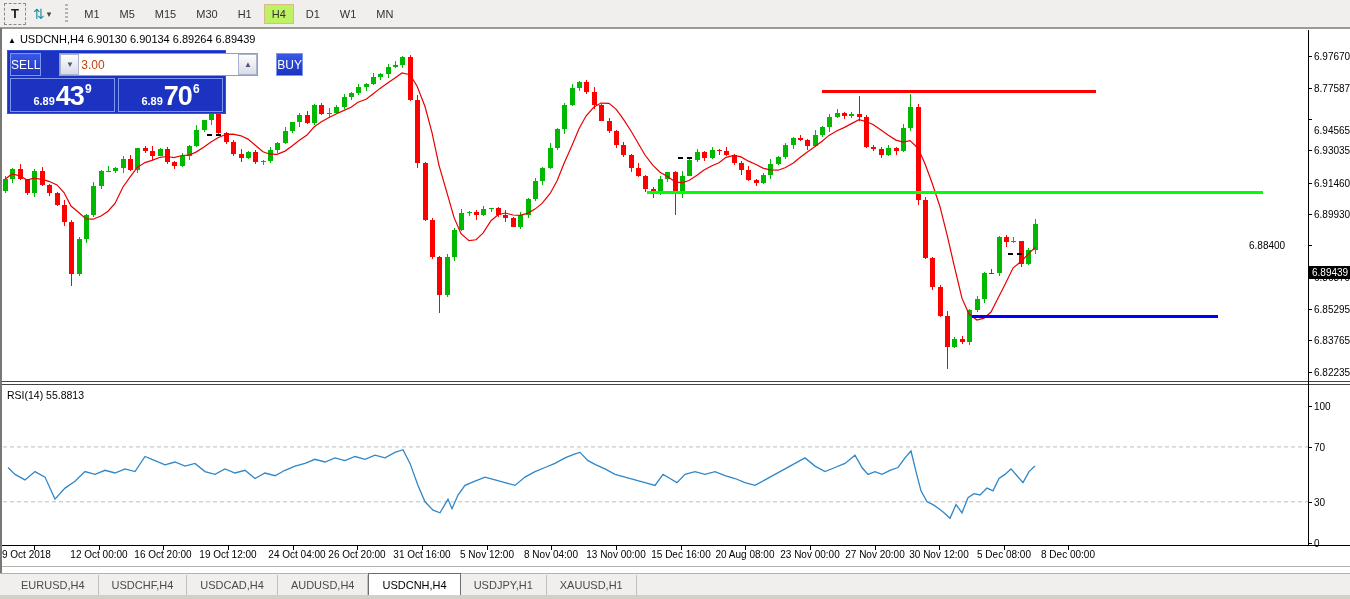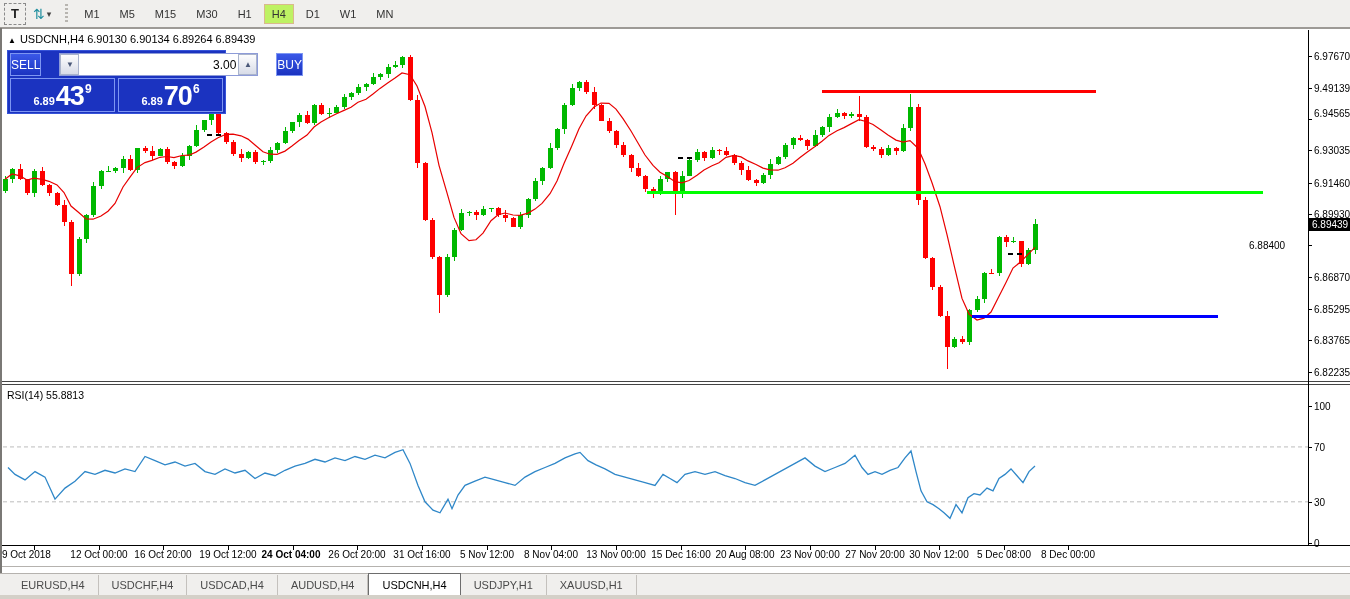--- a/index.html
+++ b/index.html
@@ -20,32 +20,32 @@
           border:1px solid transparent;}
   .tf-btn.active{background:#bef264;border:1px solid #d9b98d;}
   .left-edge{position:absolute;left:0;top:28px;width:2px;height:571px;background:#7a7875;}
   
   .symbol-header{position:absolute;left:8px;top:33px;font-size:11px;color:#000;white-space:pre;}
   .symbol-header .tri{font-size:8px;margin-right:4px;}
   .axis-label{position:absolute;font-size:10px;color:#000;white-space:nowrap;}
   .tick{position:absolute;background:#000;}
   .date-label{position:absolute;top:549px;font-size:10px;color:#000;white-space:nowrap;}
   .cur-price-box{position:absolute;left:1309px;width:41px;height:13px;background:#000;color:#fff;
-                 font-size:10px;line-height:13px;padding-left:3px;}
+                 font-size:10px;line-height:13px;padding-left:3px;margin-top:48px;}
   .rsi-label{position:absolute;left:7px;top:389px;font-size:10.5px;color:#000;}
   
   .trade-panel{position:absolute;left:7px;top:50px;width:219px;height:64px;background:#1b33c0;
                border:1px solid #3653d8;padding:2px;}
   .tp-row1{display:flex;height:23px;gap:18px;}
   .tp-btn{width:55px;height:23px;color:#fff;font-size:12px;display:flex;align-items:center;justify-content:center;
           background:linear-gradient(#3a58e8,#1b33c0);border:1px solid #7d96f2;cursor:pointer;}
   .tp-spin{flex:1;display:flex;background:#fff;border:1px solid #8d9bd8;}
   .tp-spin-btn{width:19px;background:linear-gradient(#fdfdfd,#d8dce8);border:1px solid #aab4cc;
                font-size:8px;color:#4a5878;display:flex;align-items:center;justify-content:center;cursor:pointer;}
-  .tp-vol{flex:1;border:0;text-align:right;font-size:12px;color:#000000;outline:none;
+  .tp-vol{flex:1;border:0;text-align:left;font-size:12px;color:#c2410c;outline:none;
           font-family:"Liberation Sans",sans-serif;}
   .tp-row2{display:flex;height:34px;gap:3px;margin-top:2px;}
   .tp-price{flex:1;border:1px solid #7d96f2;background:#1b33c0;color:#fff;display:flex;
             align-items:flex-end;justify-content:center;padding-bottom:1px;cursor:pointer;}
   .pp-small{font-size:11px;font-weight:bold;margin:0 1px 3px 0;}
   .pp-big{font-size:27px;font-weight:bold;line-height:27px;letter-spacing:-1px;text-align:right;}
   .pp-sup{font-size:12px;font-weight:bold;margin:0 0 14px 1px;}
   
   .tabbar{position:absolute;left:0;top:573px;width:1350px;height:22px;background:#f0efed;
           border-top:1px solid #b5b2ae;display:flex;align-items:flex-end;padding-left:8px;}
@@ -443,23 +443,23 @@
         <span class="pp-sup">6</span>
       </div>
     </div>
   </div>
 
   <div class="rsi-label">RSI(14) 55.8813</div>
 
   <div id="price-axis">
       <div class="axis-label" style="left: 1314px; top: 50.5629px;">6.97670</div>
       <div class="tick" style="left: 1308px; top: 56px; width: 4px; height: 1px;"></div>
-      <div class="axis-label" style="left: 1314px; top: 82.8025px;">9.49139</div>
+      <div class="axis-label" style="left: 1314px; top: 82.8025px;">8.77587</div>
       <div class="tick" style="left: 1308px; top: 88px; width: 4px; height: 1px;"></div>
-      <div class="axis-label" style="left: 1314px; top: 108px;">6.94565</div>
+      <div class="axis-label" style="left: 1314px; top: 125px;">6.94565</div>
       <div class="tick" style="left: 1308px; top: 119px; width: 4px; height: 1px;"></div>
       <div class="axis-label" style="left: 1314px; top: 145.439px;">6.93035</div>
       <div class="tick" style="left: 1308px; top: 150px; width: 4px; height: 1px;"></div>
       <div class="axis-label" style="left: 1314px; top: 177.679px;">6.91460</div>
       <div class="tick" style="left: 1308px; top: 183px; width: 4px; height: 1px;"></div>
       <div class="axis-label" style="left: 1314px; top: 208.998px;">6.89930</div>
       <div class="tick" style="left: 1308px; top: 214px; width: 4px; height: 1px;"></div>
       <div class="axis-label" style="left: 1238px; top: 240.316px; padding-left: 11px;">6.88400</div>
       <div class="tick" style="left: 1308px; top: 245px; width: 4px; height: 1px;"></div>
       <div class="axis-label" style="left: 1314px; top: 271.635px;">6.86870</div>
@@ -479,21 +479,21 @@
       <div class="axis-label" style="left: 1314px; top: 496.825px;">30</div>
       <div class="tick" style="left: 1308px; top: 502px; width: 4px; height: 1px;"></div>
       <div class="axis-label" style="left: 1314px; top: 538px;">0</div>
       <div class="tick" style="left: 1308px; top: 543px; width: 4px; height: 1px;"></div>
     </div>
   <div id="date-axis">
       <div class="date-label" style="left: 2px;">9 Oct 2018</div>
       <div class="date-label" style="left: 99px; transform: translateX(-50%);">12 Oct 00:00</div>
       <div class="date-label" style="left: 163px; transform: translateX(-50%);">16 Oct 20:00</div>
       <div class="date-label" style="left: 228px; transform: translateX(-50%);">19 Oct 12:00</div>
-      <div class="date-label" style="left: 291px; transform: translateX(-50%); font-weight: bold;">24 Oct 04:00</div>
+      <div class="date-label" style="left: 297px; transform: translateX(-50%);">24 Oct 04:00</div>
       <div class="date-label" style="left: 357px; transform: translateX(-50%);">26 Oct 20:00</div>
       <div class="date-label" style="left: 422px; transform: translateX(-50%);">31 Oct 16:00</div>
       <div class="date-label" style="left: 487px; transform: translateX(-50%);">5 Nov 12:00</div>
       <div class="date-label" style="left: 551px; transform: translateX(-50%);">8 Nov 04:00</div>
       <div class="date-label" style="left: 616px; transform: translateX(-50%);">13 Nov 00:00</div>
       <div class="date-label" style="left: 681px; transform: translateX(-50%);">15 Dec 16:00</div>
       <div class="date-label" style="left: 745px; transform: translateX(-50%);">20 Aug 08:00</div>
       <div class="date-label" style="left: 810px; transform: translateX(-50%);">23 Nov 00:00</div>
       <div class="date-label" style="left: 875px; transform: translateX(-50%);">27 Nov 20:00</div>
       <div class="date-label" style="left: 939px; transform: translateX(-50%);">30 Nov 12:00</div>

